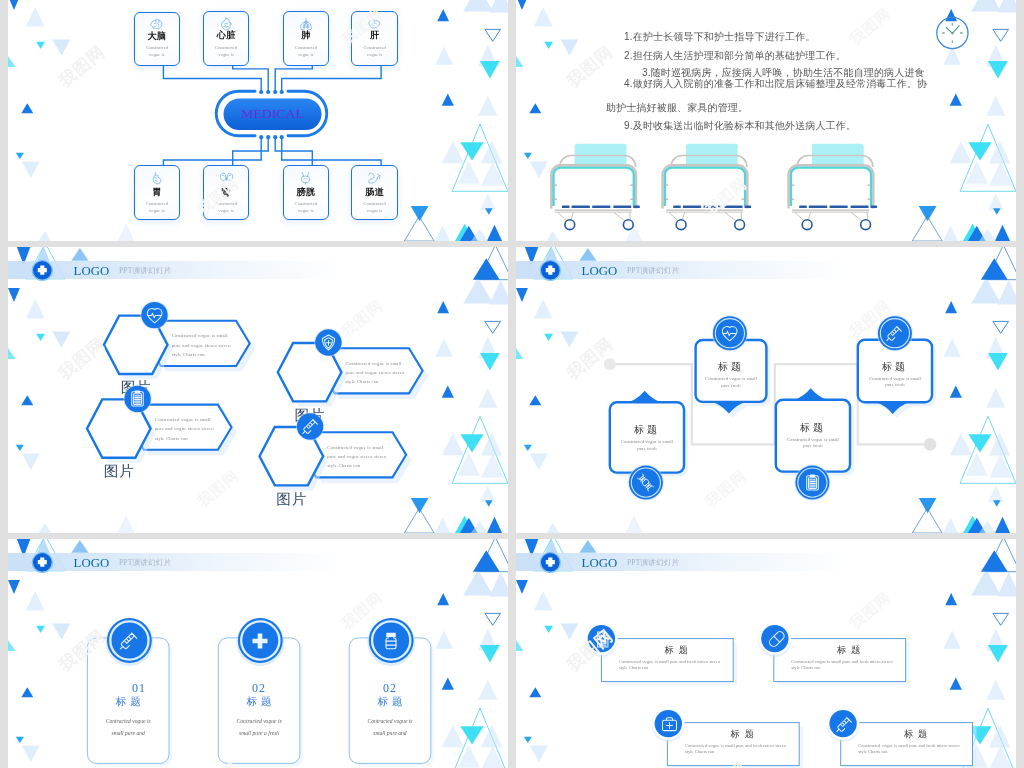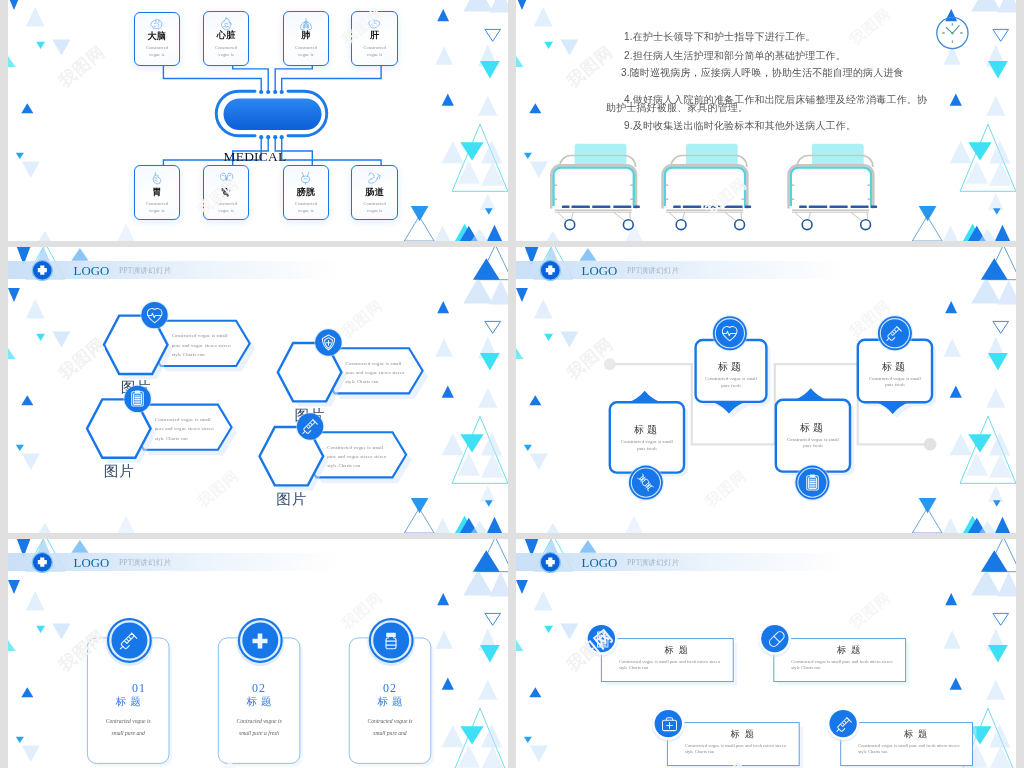--- a/index.html
+++ b/index.html
@@ -30,22 +30,22 @@
 .node{position:absolute;width:44.5px;height:52.6px;border:1.6px solid #1b74e4;border-radius:6px;
  background:linear-gradient(160deg,#f4f9ff 0%,#ffffff 55%,#f7fbff 100%);
  box-shadow:0 2px 7px rgba(60,130,220,.16);}
 .node .nic{position:absolute;left:0;right:0;top:5.1px;height:13px;text-align:center;line-height:0;}
 .node .nt{position:absolute;left:0;right:0;top:19.0px;font-size:9.2px;color:#1a1a1a;text-align:center;
  font-weight:700;line-height:8.5px;letter-spacing:.2px;}
 .node .nd{position:absolute;left:2px;right:2px;top:31.2px;font-size:4.4px;color:#909090;text-align:center;
  line-height:7.1px;font-family:"Liberation Serif",serif;letter-spacing:.1px;white-space:pre-line;}
 .node.nd2 .nt{top:21.5px;}
 .node.nd2 .nd{top:33.5px;}
-.pill-txt{position:absolute;font-family:"Liberation Serif",serif;font-size:13.5px;color:#0f172a;
- letter-spacing:.2px;text-align:left;line-height:1;margin-top:43px;}
+.pill-txt{position:absolute;font-family:"Liberation Serif",serif;font-size:13.5px;color:#6d28d9;
+ letter-spacing:.2px;text-align:center;line-height:1;}
 
 
 .s2line{position:absolute;font-size:10px;color:#555;line-height:1;letter-spacing:.15px;white-space:nowrap;}
 
 
 .hexitem{position:absolute;}
 .hextxt{position:absolute;font-family:"Liberation Serif",serif;font-size:4.8px;color:#8a8a8a;
  line-height:9.2px;letter-spacing:.15px;}
 .hexlbl{position:absolute;font-size:14.6px;color:#2f4768;letter-spacing:.8px;line-height:1;text-indent:.8px;margin-top:42px;}
 
@@ -414,22 +414,22 @@
 <path d="M276.1,255.3 H353.1" stroke="#c9c6c2" stroke-width="1.7" fill="none"></path>
 <path d="M276.1,257.4 H353.1" stroke="#c9c6c2" stroke-width=".8" fill="none"></path>
 <path d="M279.1,257.4 L288.1,266.0 M294.6,257.4 L292.6,264.0" stroke="#b7b4b0" stroke-width=".8" fill="none"></path>
 <path d="M335.1,257.4 L346.1,266.0 M351.1,257.4 L351.6,264.0" stroke="#b7b4b0" stroke-width=".8" fill="none"></path>
 <circle cx="291.1" cy="269.7" r="4.9" fill="none" stroke="#20599f" stroke-width="1.6"></circle>
 <circle cx="349.6" cy="269.7" r="4.9" fill="none" stroke="#20599f" stroke-width="1.6"></circle>
         </g>
       </svg>
 <div class="s2line" style="left:108.1px;top:77.3px">1.在护士长领导下和护士指导下进行工作。</div>
 <div class="s2line" style="left:108.1px;top:95.9px">2.担任病人生活护理和部分简单的基础护理工作。</div>
-<div class="s2line" style="left:105px;top:113.4px">3.随时巡视病房，应接病人呼唤，协助生活不能自理的病人进食</div>
-<div class="s2line" style="left:108.1px;top:140px">4.做好病人入院前的准备工作和出院后床铺整理及经常消毒工作。协</div>
+<div class="s2line" style="left:126px;top:113.4px">3.随时巡视病房，应接病人呼唤，协助生活不能自理的病人进食</div>
+<div class="s2line" style="left:108.1px;top:124px">4.做好病人入院前的准备工作和出院后床铺整理及经常消毒工作。协</div>
 <div class="s2line" style="left:90px;top:147.9px">助护士搞好被服、家具的管理。</div>
 <div class="s2line" style="left:108.1px;top:166.2px">9.及时收集送出临时化验标本和其他外送病人工作。</div>
   <div class="wm" style="left:46px;top:120px">我图网</div>
   <div class="wm2" style="left:186px;top:250px">我图网</div>
   <div class="wm2" style="left:330px;top:80px">我图网</div>
 </div>
 
 <div class="slide" id="s3">
   <div class="bgl">
         <svg width="500" height="286" viewBox="0 0 500 286">

